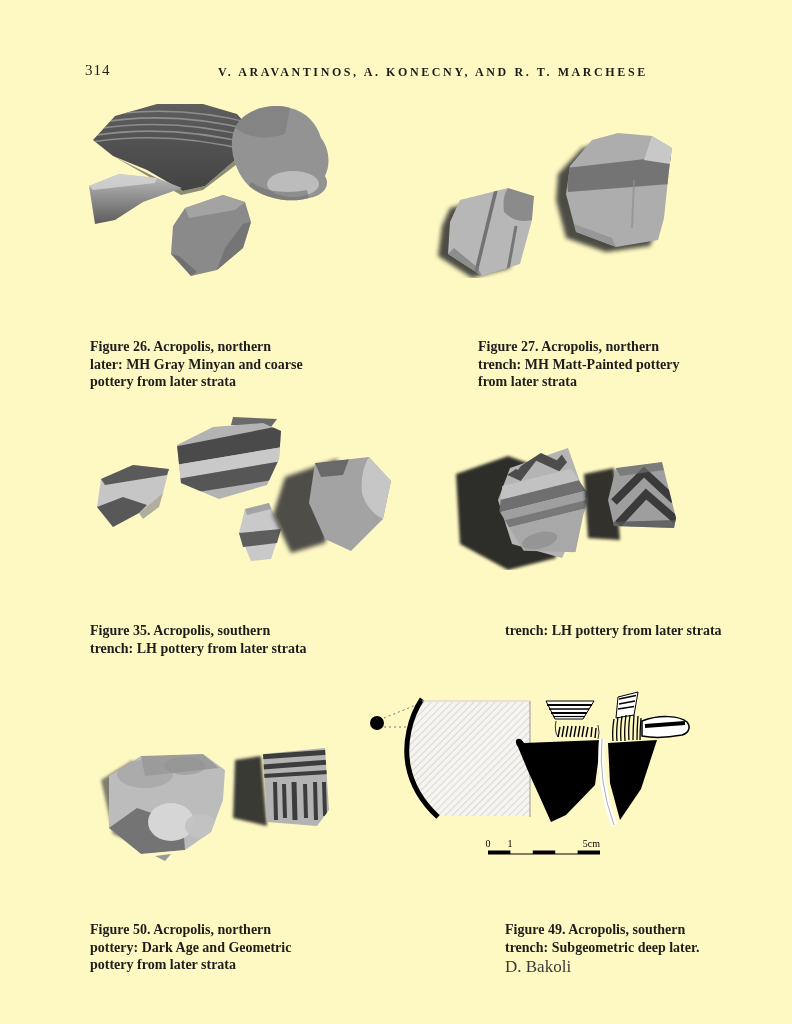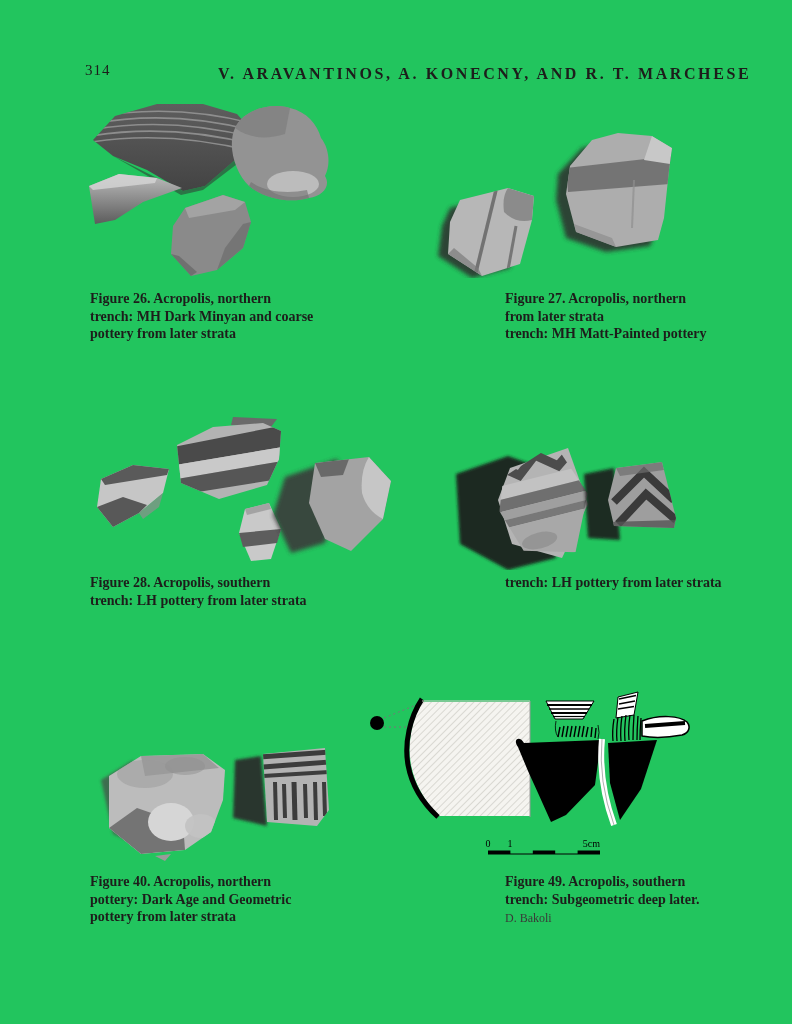--- a/index.html
+++ b/index.html
@@ -1,26 +1,26 @@
 <!DOCTYPE html>
 <html><head>
 <meta charset="utf-8">
 <style>
   html,body{margin:0;padding:0;background:#ffffff;}
   #page{
-    position:relative;width:792px;height:1024px;background:#22c55e;
+    position:relative;width:792px;height:1024px;background:#fef9c3;
     font-family:"Liberation Serif","DejaVu Serif",serif;color:#1d1d1b;
     overflow:hidden;
   }
   .abs{position:absolute;}
   #page-number{left:85px;top:62px;font-size:15px;letter-spacing:1px;}
-  #running-head{left:218px;top:65px;font-size:16px;letter-spacing:2.6px;font-weight:bold;}
-  .caption{font-size:14px;line-height:17.5px;font-weight:600;}
+  #running-head{left:218px;top:65px;font-size:12px;letter-spacing:2.6px;font-weight:bold;}
+  .caption{font-size:14px;line-height:17.5px;font-weight:600;margin-top:48px;}
   .caption .cap-line{white-space:nowrap;}
-  .credit{font-size:12px;font-weight:400;color:#3a3a38;margin-top:2px;white-space:nowrap;}
+  .credit{font-size:17px;font-weight:400;color:#3a3a38;margin-top:2px;white-space:nowrap;}
   svg{display:block;}
   text{font-family:"Liberation Serif","DejaVu Serif",serif;}
 </style>
 </head>
 <body>
 
 <div id="page">
 
   <div id="page-number" class="abs">314</div>
   <div id="running-head" class="abs">V. ARAVANTINOS, A. KONECNY, AND R. T. MARCHESE</div>
@@ -308,41 +308,41 @@
       <text x="230" y="162" font-size="10" text-anchor="end">5cm</text>
       <line x1="118" y1="169" x2="230" y2="169" stroke="#000000" stroke-width="1.2"></line>
       <rect x="118" y="165.5" width="22.4" height="3.5" fill="#000000"></rect>
       <rect x="162.8" y="165.5" width="22.4" height="3.5" fill="#000000"></rect>
       <rect x="207.6" y="165.5" width="22.4" height="3.5" fill="#000000"></rect>
     </g>
   </svg>
 
   <div class="abs caption" style="left:90px;top:290px">
     <div class="cap-line">Figure 26. Acropolis, northern</div>
-    <div class="cap-line">trench: MH Dark Minyan and coarse</div>
+    <div class="cap-line">later: MH Gray Minyan and coarse</div>
     <div class="cap-line">pottery from later strata</div>
   </div>
 
-  <div class="abs caption" style="left:505px;top:290px">
+  <div class="abs caption" style="left:478px;top:290px">
     <div class="cap-line">Figure 27. Acropolis, northern</div>
+    <div class="cap-line">trench: MH Matt-Painted pottery</div>
     <div class="cap-line">from later strata</div>
-    <div class="cap-line">trench: MH Matt-Painted pottery</div>
   </div>
 
   <div class="abs caption" style="left:90px;top:574px">
-    <div class="cap-line">Figure 28. Acropolis, southern</div>
+    <div class="cap-line">Figure 35. Acropolis, southern</div>
     <div class="cap-line">trench: LH pottery from later strata</div>
   </div>
 
   <div class="abs caption" style="left:505px;top:574px">
     <div class="cap-line">trench: LH pottery from later strata</div>
   </div>
 
   <div class="abs caption" style="left:90px;top:873px">
-    <div class="cap-line">Figure 40. Acropolis, northern</div>
+    <div class="cap-line">Figure 50. Acropolis, northern</div>
     <div class="cap-line">pottery: Dark Age and Geometric</div>
     <div class="cap-line">pottery from later strata</div>
   </div>
 
   <div class="abs caption" style="left:505px;top:873px">
     <div class="cap-line">Figure 49. Acropolis, southern</div>
     <div class="cap-line">trench: Subgeometric deep later.</div>
     <div class="credit">D. Bakoli</div>
   </div>
 

